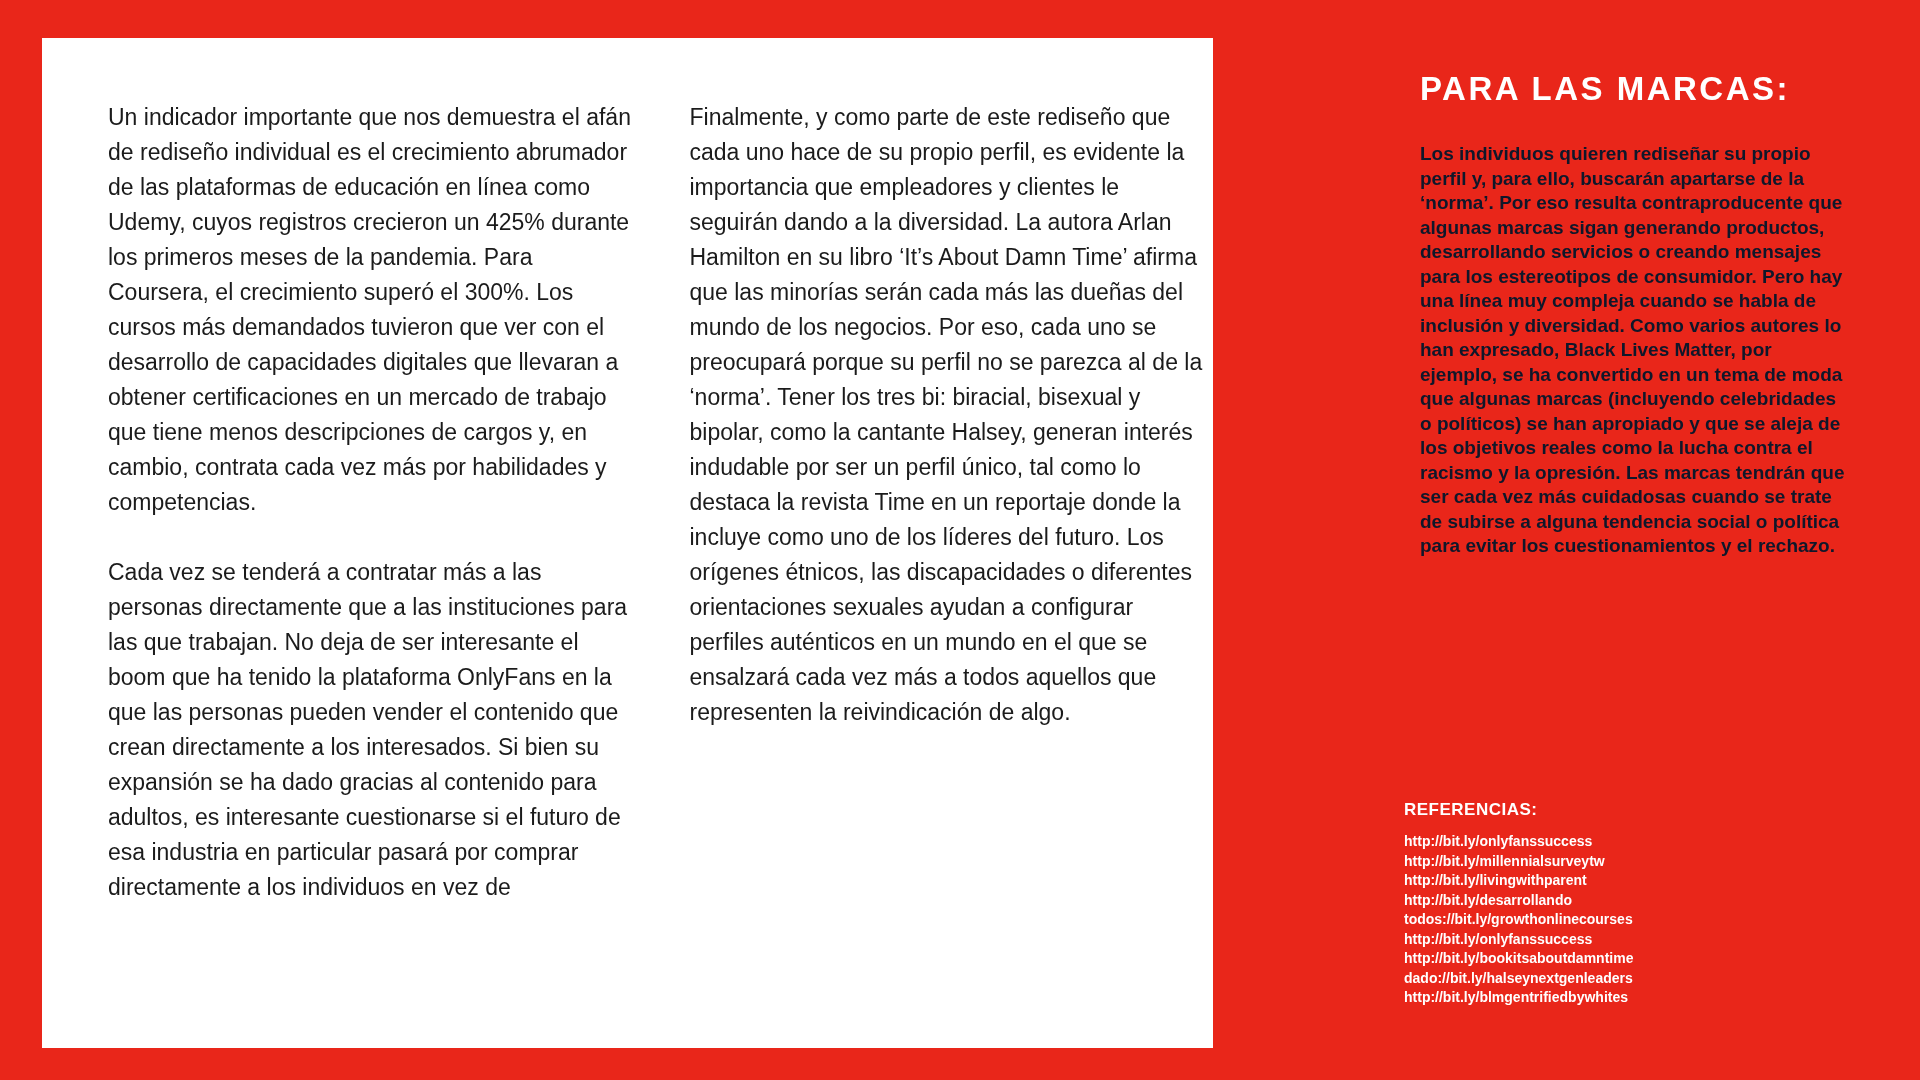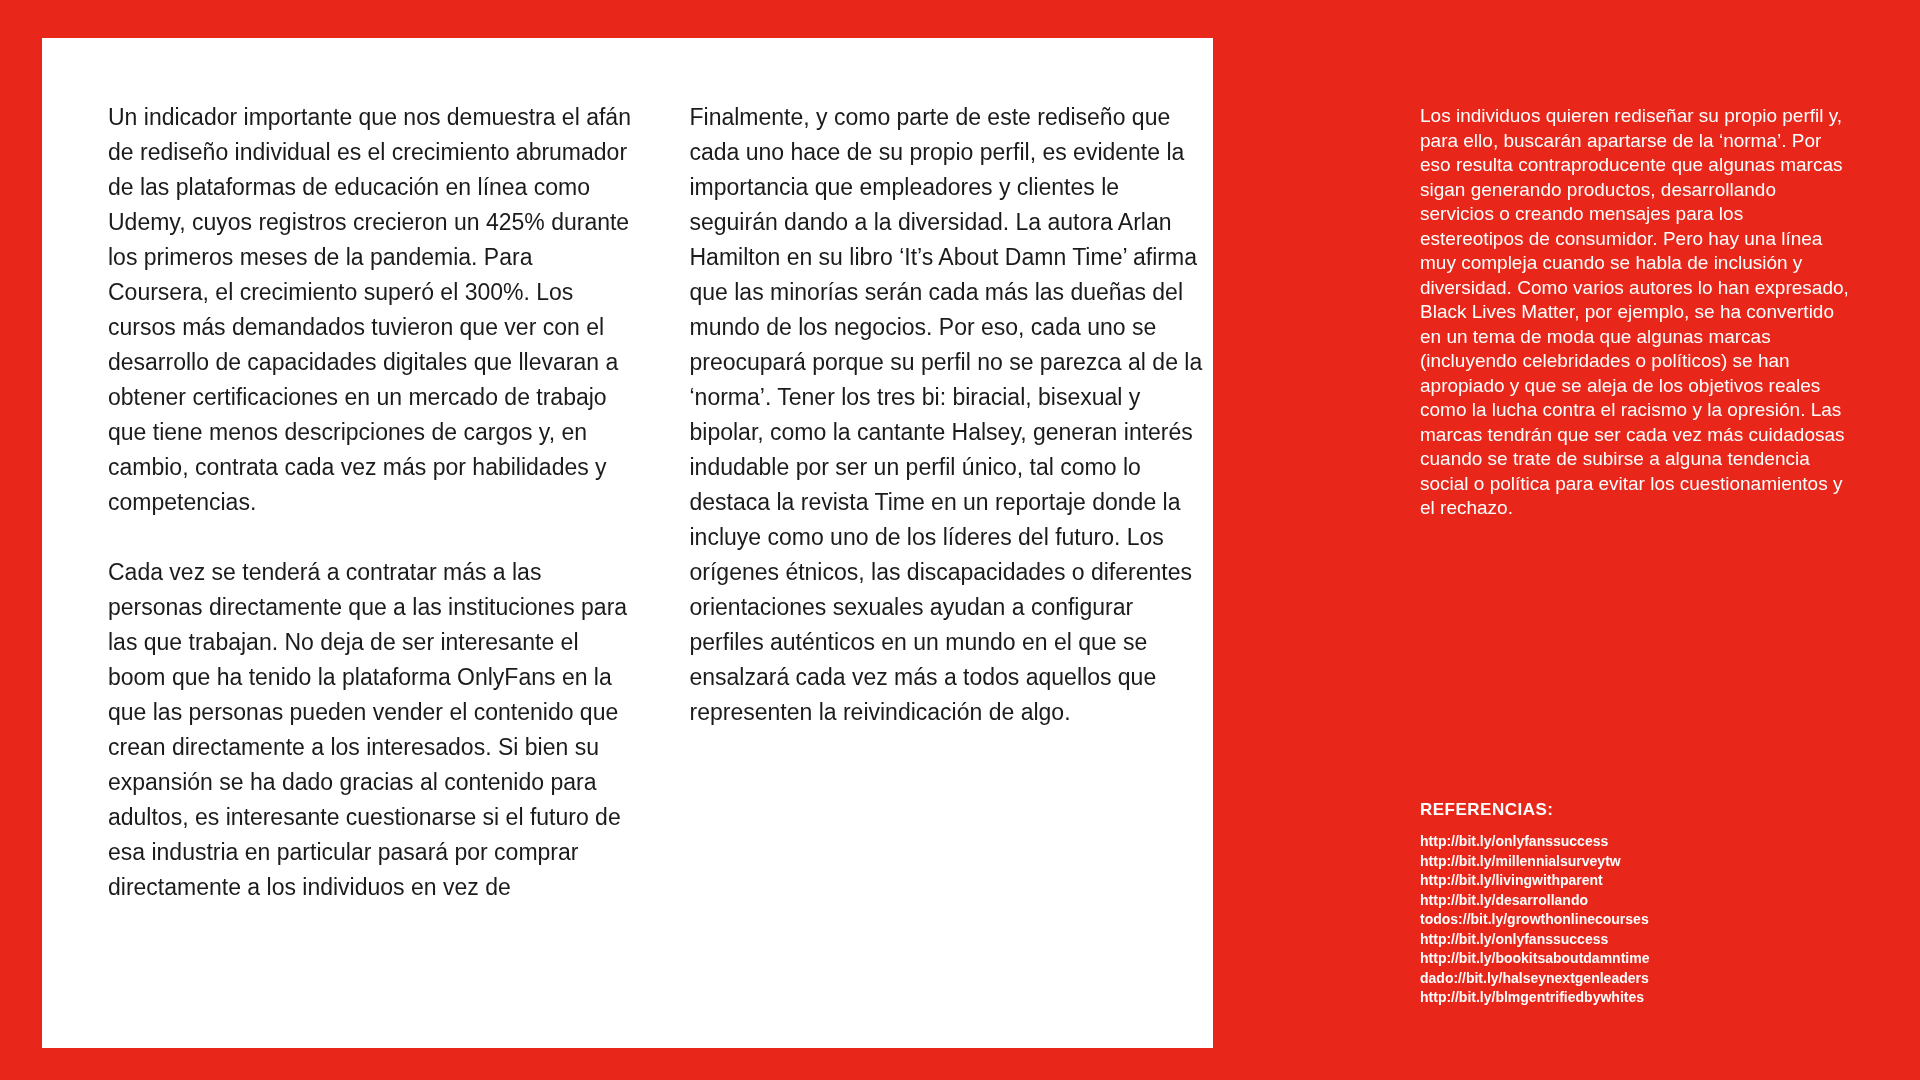--- a/index.html
+++ b/index.html
@@ -40,28 +40,28 @@
   }
   .sidebar-title {
     font-size: 33px;
     font-weight: bold;
     letter-spacing: 2.5px;
     color: #FFFFFF;
   }
   .sidebar-body {
     margin-top: 34px;
     font-size: 19px;
-    font-weight: normal;
+    font-weight: bold;
     line-height: 24.5px;
-    color: #ffffff;
+    color: #0f172a;
     width: 430px;
   }
   .references {
     position: absolute;
-    left: 56px;
+    left: 40px;
     top: 800px;
     width: 420px;
   }
   .references-title {
     font-size: 17px;
     font-weight: bold;
     letter-spacing: 0.5px;
     margin-bottom: 12px;
     color: #FFFFFF;
   }
@@ -81,20 +81,21 @@
   <div class="article-col">
     <p>Un indicador importante que nos demuestra el afán de rediseño individual es el crecimiento abrumador de las plataformas de educación en línea como Udemy, cuyos registros crecieron un 425% durante los primeros meses de la pandemia. Para Coursera, el crecimiento superó el 300%. Los cursos más demandados tuvieron que ver con el desarrollo de capacidades digitales que llevaran a obtener certificaciones en un mercado de trabajo que tiene menos descripciones de cargos y, en cambio, contrata cada vez más por habilidades y competencias.</p>
     <p>Cada vez se tenderá a contratar más a las personas directamente que a las instituciones para las que trabajan. No deja de ser interesante el boom que ha tenido la plataforma OnlyFans en la que las personas pueden vender el contenido que crean directamente a los interesados. Si bien su expansión se ha dado gracias al contenido para adultos, es interesante cuestionarse si el futuro de esa industria en particular pasará por comprar directamente a los individuos en vez de</p>
   </div>
   <div class="article-col">
     <p>Finalmente, y como parte de este rediseño que cada uno hace de su propio perfil, es evidente la importancia que empleadores y clientes le seguirán dando a la diversidad. La autora Arlan Hamilton en su libro ‘It’s About Damn Time’ afirma que las minorías serán cada más las dueñas del mundo de los negocios. Por eso, cada uno se preocupará porque su perfil no se parezca al de la ‘norma’. Tener los tres bi: biracial, bisexual y bipolar, como la cantante Halsey, generan interés indudable por ser un perfil único, tal como lo destaca la revista Time en un reportaje donde la incluye como uno de los líderes del futuro. Los orígenes étnicos, las discapacidades o diferentes orientaciones sexuales ayudan a configurar perfiles auténticos en un mundo en el que se ensalzará cada vez más a todos aquellos que representen la reivindicación de algo.</p>
   </div>
 </div>
 
 <aside class="sidebar">
+  <h2 class="sidebar-title">PARA LAS MARCAS:</h2>
   <p class="sidebar-body">Los individuos quieren rediseñar su propio perfil y, para ello, buscarán apartarse de la ‘norma’. Por eso resulta contraproducente que algunas marcas sigan generando productos, desarrollando servicios o creando mensajes para los estereotipos de consumidor. Pero hay una línea muy compleja cuando se habla de inclusión y diversidad. Como varios autores lo han expresado, Black Lives Matter, por ejemplo, se ha convertido en un tema de moda que algunas marcas (incluyendo celebridades o políticos) se han apropiado y que se aleja de los objetivos reales como la lucha contra el racismo y la opresión. Las marcas tendrán que ser cada vez más cuidadosas cuando se trate de subirse a alguna tendencia social o política para evitar los cuestionamientos y el rechazo.</p>
 
   <div class="references">
     <h3 class="references-title">REFERENCIAS:</h3>
     <a class="reference-link" href="#">http://bit.ly/onlyfanssuccess</a>
     <a class="reference-link" href="#">http://bit.ly/millennialsurveytw</a>
     <a class="reference-link" href="#">http://bit.ly/livingwithparent</a>
     <a class="reference-link" href="#">http://bit.ly/desarrollando</a>
     <a class="reference-link" href="#">todos://bit.ly/growthonlinecourses</a>
     <a class="reference-link" href="#">http://bit.ly/onlyfanssuccess</a>

